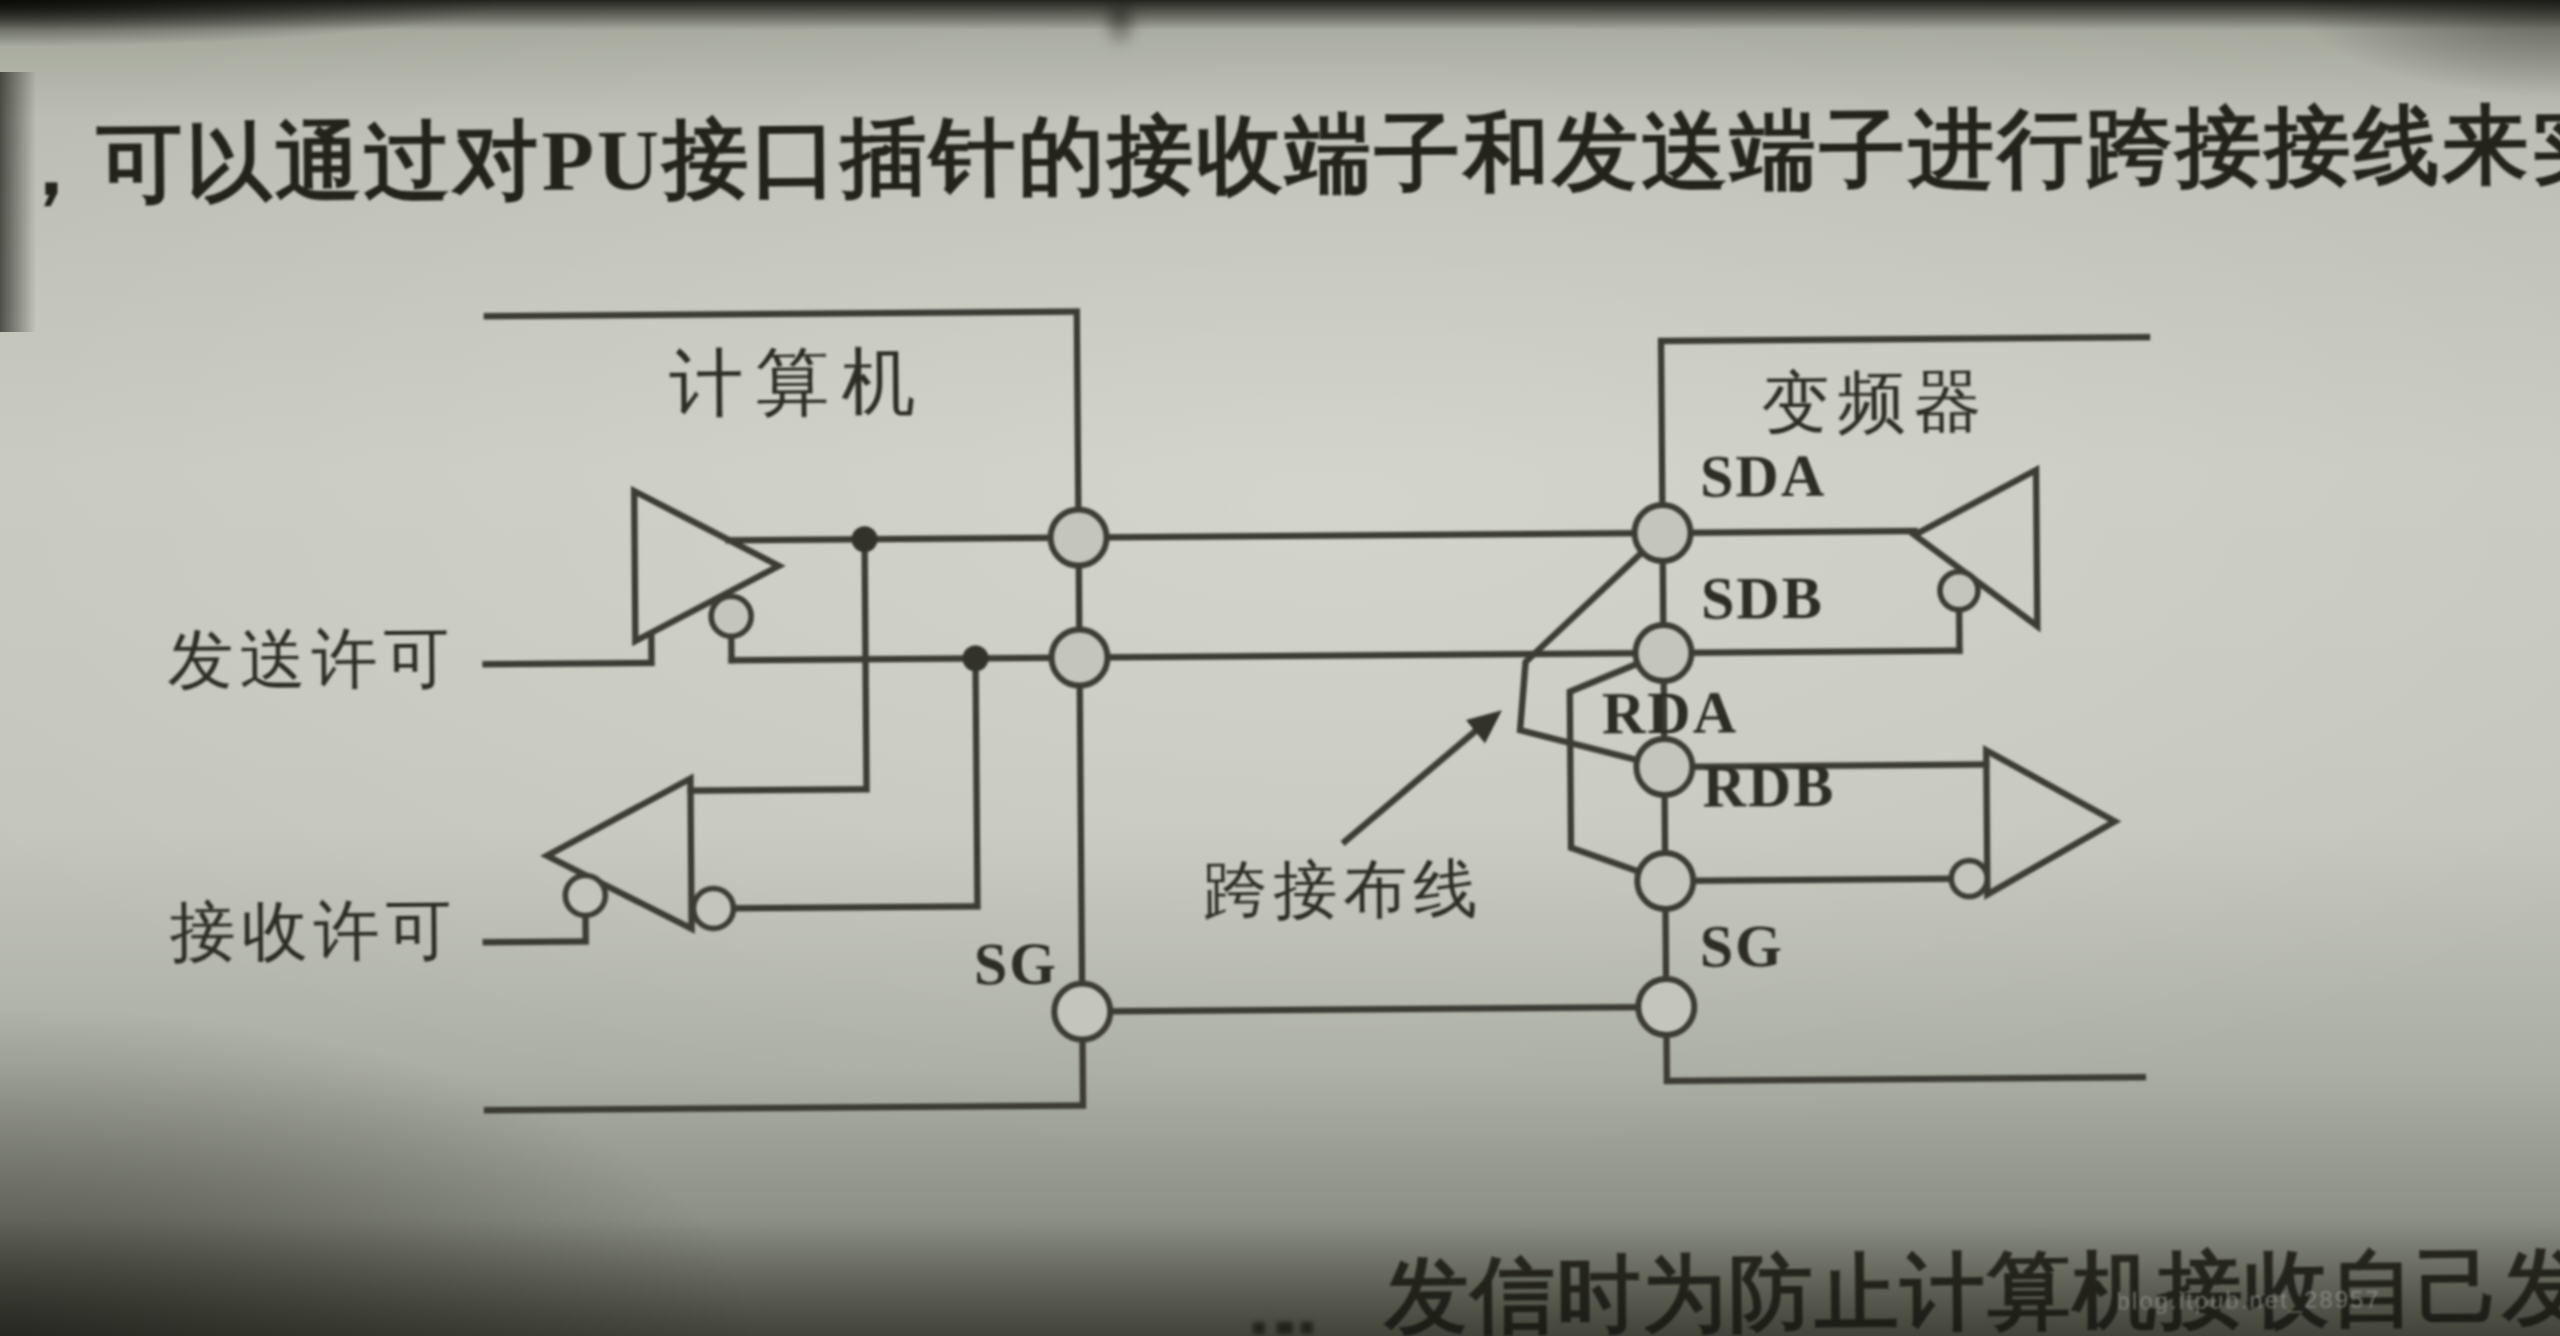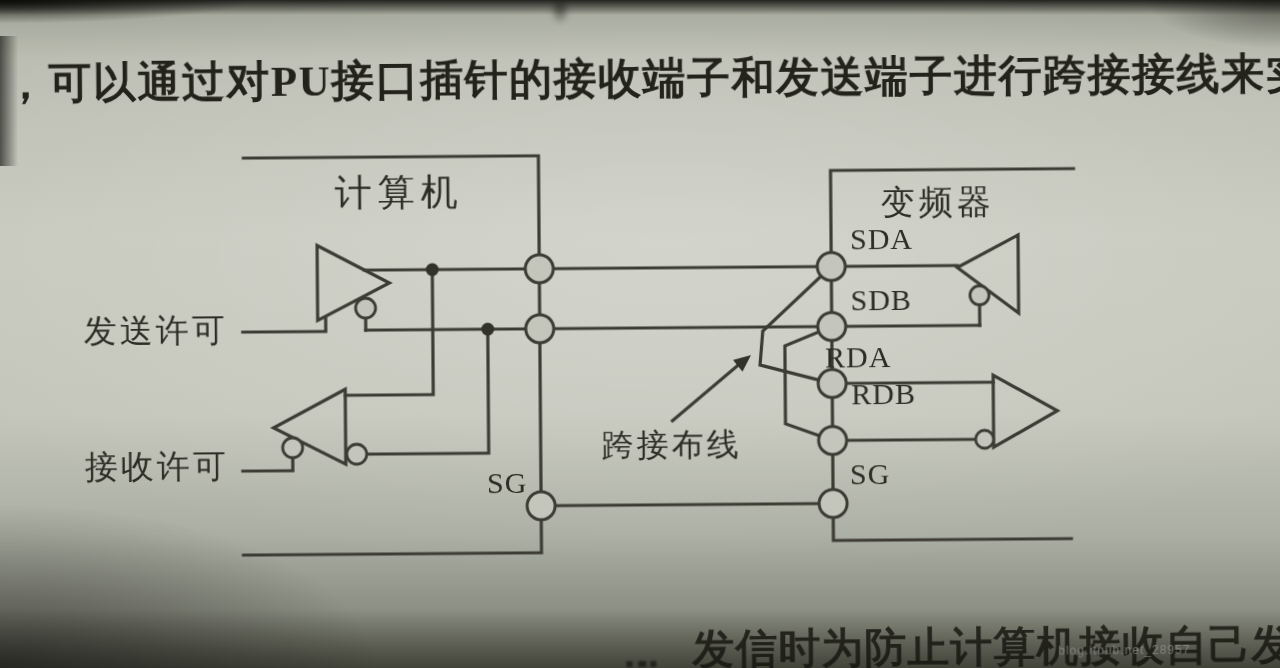--- a/index.html
+++ b/index.html
@@ -12,21 +12,21 @@
   }
   .content { position:absolute; left:0; top:0; width:1280px; height:668px;
              transform:rotate(-0.45deg); transform-origin:640px 360px; filter:blur(0.4px); }
   svg.diagram { position:absolute; left:0; top:0; width:1280px; height:668px; }
 
   .lbl { position:absolute; color:#2d2d25; white-space:nowrap; line-height:1; }
   .top-text { left:6px; top:57px; font-size:43px; font-weight:bold; color:#23231c; letter-spacing:1.5px; }
   .bottom-text { left:690px; top:629px; font-size:42px; font-weight:bold; color:#2a2a22; letter-spacing:1px; }
   .box-title { font-size:37px; letter-spacing:6px; }
   .cn { font-size:33px; letter-spacing:3px; }
-  .term { font-size:30px; letter-spacing:1px; }
+  .term { font-size:30px; letter-spacing:1px;font-weight:bold; }
 
   .shade { position:absolute; pointer-events:none; }
   .shade-top { left:0; top:0; width:1280px; height:15px;
     background:linear-gradient(180deg, rgba(14,14,11,0.85), rgba(14,14,11,0)); }
   .shade-top-left { left:0; top:0; width:320px; height:30px;
     background:radial-gradient(100% 100% at 0% 0%, rgba(8,8,6,0.9), rgba(8,8,6,0) 78%); }
   .shade-top-right { right:0; top:0; width:170px; height:62px;
     background:radial-gradient(100% 100% at 100% 0%, rgba(18,18,14,0.5), rgba(18,18,14,0) 78%); }
   .smudge-top { left:546px; top:0; width:28px; height:36px; filter:blur(2px);
     background:radial-gradient(50% 60% at 50% 25%, rgba(28,28,22,0.55), rgba(28,28,22,0) 72%); }
@@ -113,21 +113,21 @@
     <div class="lbl box-title" style="left:336px; top:172px;">计算机</div>
     <div class="lbl box-title" style="left:882px; top:188px; font-size:34px; letter-spacing:4px;">变频器</div>
 
     <div class="lbl cn" style="left:84px; top:311px;">发送许可</div>
     <div class="lbl cn" style="left:84px; top:447px;">接收许可</div>
     <div class="lbl cn" style="left:601px; top:429px; font-size:32px;">跨接布线</div>
 
     <div class="lbl term" style="left:486px; top:467px;">SG</div>
     <div class="lbl term" style="left:851px; top:226px;">SDA</div>
     <div class="lbl term" style="left:851px; top:287px;">SDB</div>
-    <div class="lbl term" style="left:825px; top:344px;">RDA</div>
+    <div class="lbl term" style="left:801px; top:344px;">RDA</div>
     <div class="lbl term" style="left:851px; top:381px;">RDB</div>
     <div class="lbl term" style="left:849px; top:461px;">SG</div>
 
     <div class="shade fragment"></div>
     <div class="lbl watermark">blog.itpub.net_28957</div>
   </div>
 
   <div class="shade shade-top"></div>
   <div class="shade shade-top-left"></div>
   <div class="shade shade-top-right"></div>

